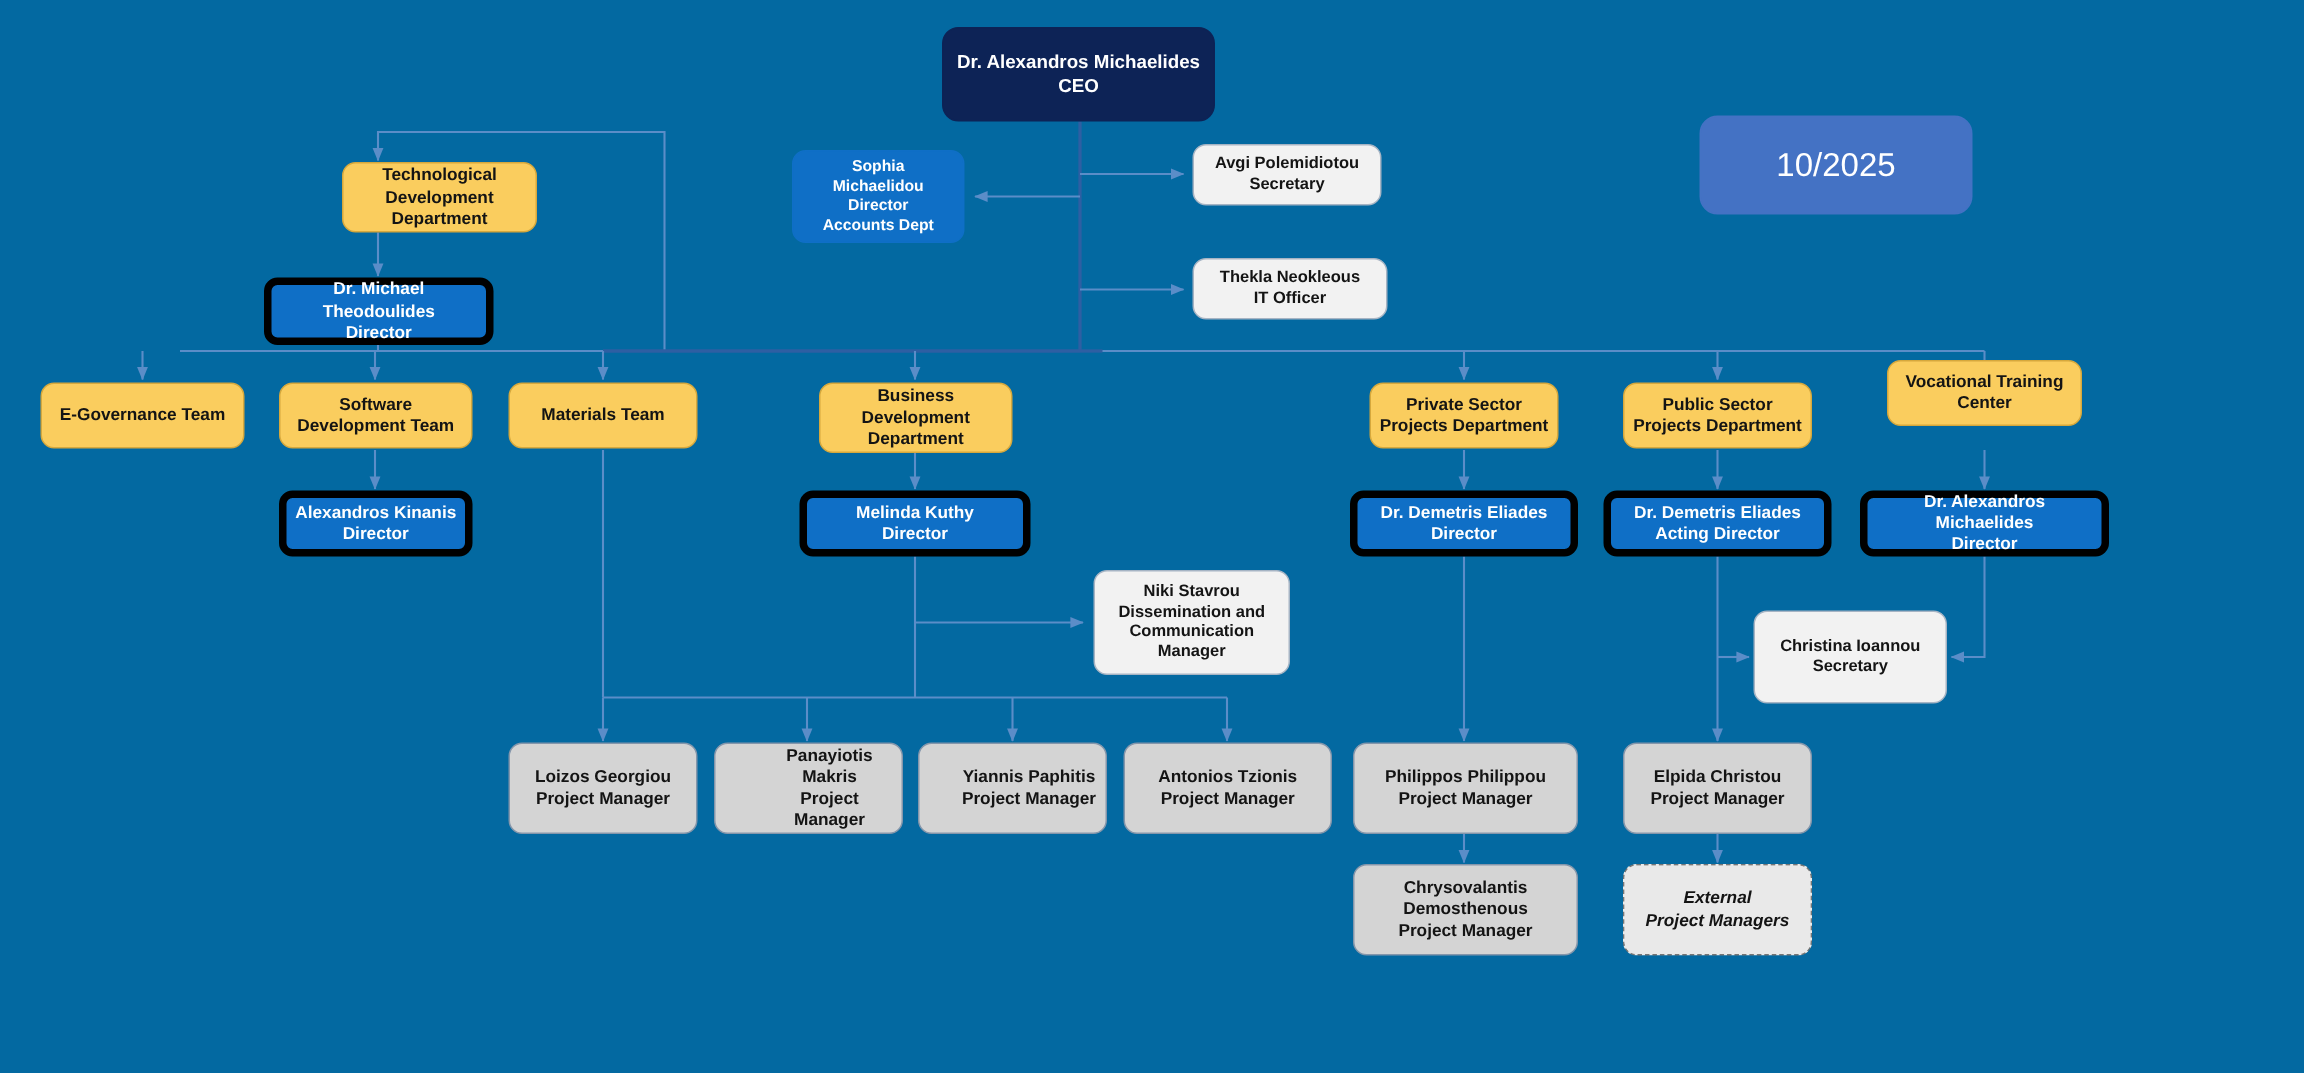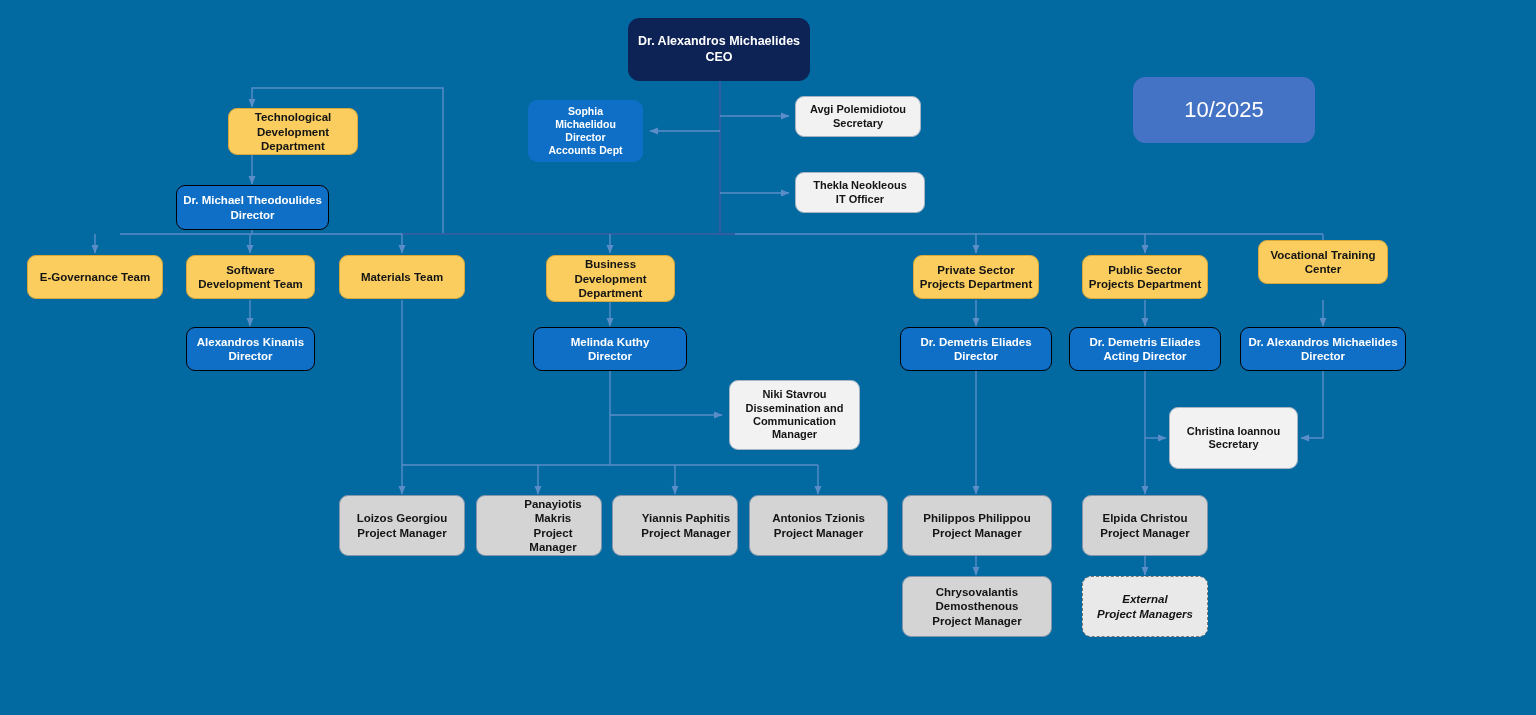--- a/index.html
+++ b/index.html
@@ -40,21 +40,21 @@
   .v-navy{
     background:#0d2356;
     color:#ffffff;
     border:1px solid #0d2356;
     font-size:12.5px;
     border-radius:11px;
   }
   .v-blue{
     background:#0f6fc6;
     color:#ffffff;
-    border:1px solid #000000;
+    border:5px solid #000000;
     font-size:11.5px;
   }
   .v-blue-sm{
     background:#0f6fc6;
     color:#ffffff;
     border:1px solid #0f6fc6;
     font-size:10.5px;
   }
   .v-yellow{
     background:#facd5e;

